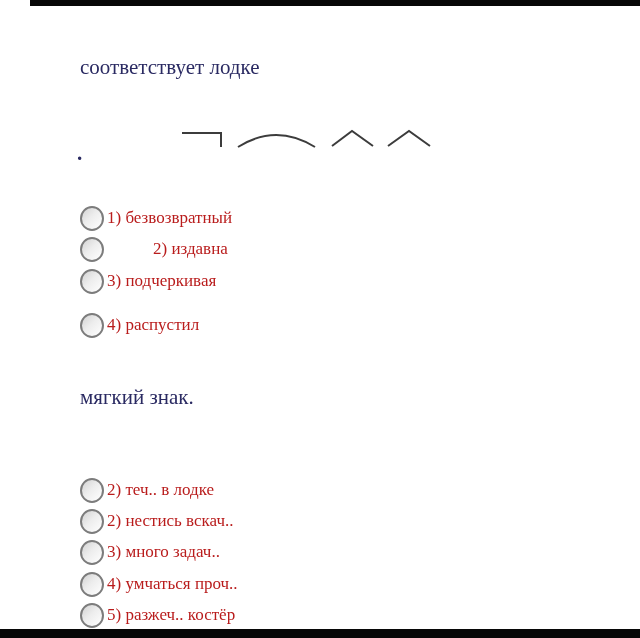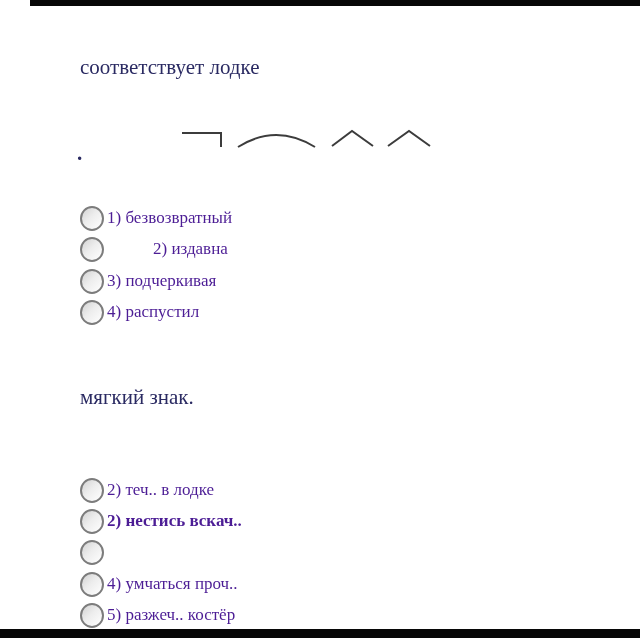--- a/index.html
+++ b/index.html
@@ -27,26 +27,26 @@
     position:absolute;left:80px;height:26px;
     display:flex;align-items:center;white-space:nowrap;
   }
   .radio{
     width:20px;height:21px;flex:0 0 auto;
     border:2px solid #7c7c7c;border-radius:50%;
     background:linear-gradient(135deg,#d2d2d2 0%,#ededed 45%,#ffffff 100%);
     box-sizing:content-box;cursor:pointer;
   }
   .opt-label{
-    margin-left:3px;color:#4c1d95;font-size:17px;cursor:pointer;
+    margin-left:3px;color:#b91c1c;font-size:17px;cursor:pointer;
   }
   
-  .q5-o1{top:205px;} .q5-o2{top:236px;gap:46px;} .q5-o3{top:268px;} .q5-o4{top:299px;justify-content:center;}
+  .q5-o1{top:205px;} .q5-o2{top:236px;gap:46px;} .q5-o3{top:268px;} .q5-o4{top:312px;justify-content:center;}
   
-  .q6-o1{top:477px;} .q6-o2{top:508px;font-weight:bold;} .q6-o3{top:539px;} .q6-o4{top:571px;} .q6-o5{top:602px;}
+  .q6-o1{top:477px;} .q6-o2{top:508px;} .q6-o3{top:539px;} .q6-o4{top:571px;} .q6-o5{top:602px;}
 </style>
 </head>
 <body>
 
 <div class="letterbox bar-top"></div>
 <div class="letterbox bar-bottom"></div>
 
 <div class="heading q5-heading">
   <div>соответствует лодке</div>
 </div>
@@ -91,20 +91,21 @@
 <div class="opt q6-o1">
   <span class="radio"></span>
   <span class="opt-label">2) теч.. в лодке</span>
 </div>
 <div class="opt q6-o2">
   <span class="radio"></span>
   <span class="opt-label">2) нестись вскач..</span>
 </div>
 <div class="opt q6-o3">
   <span class="radio"></span>
+  <span class="opt-label">3) много задач..</span>
 </div>
 <div class="opt q6-o4">
   <span class="radio"></span>
   <span class="opt-label">4) умчаться проч..</span>
 </div>
 <div class="opt q6-o5">
   <span class="radio"></span>
   <span class="opt-label">5) разжеч.. костёр</span>
 </div>
 

